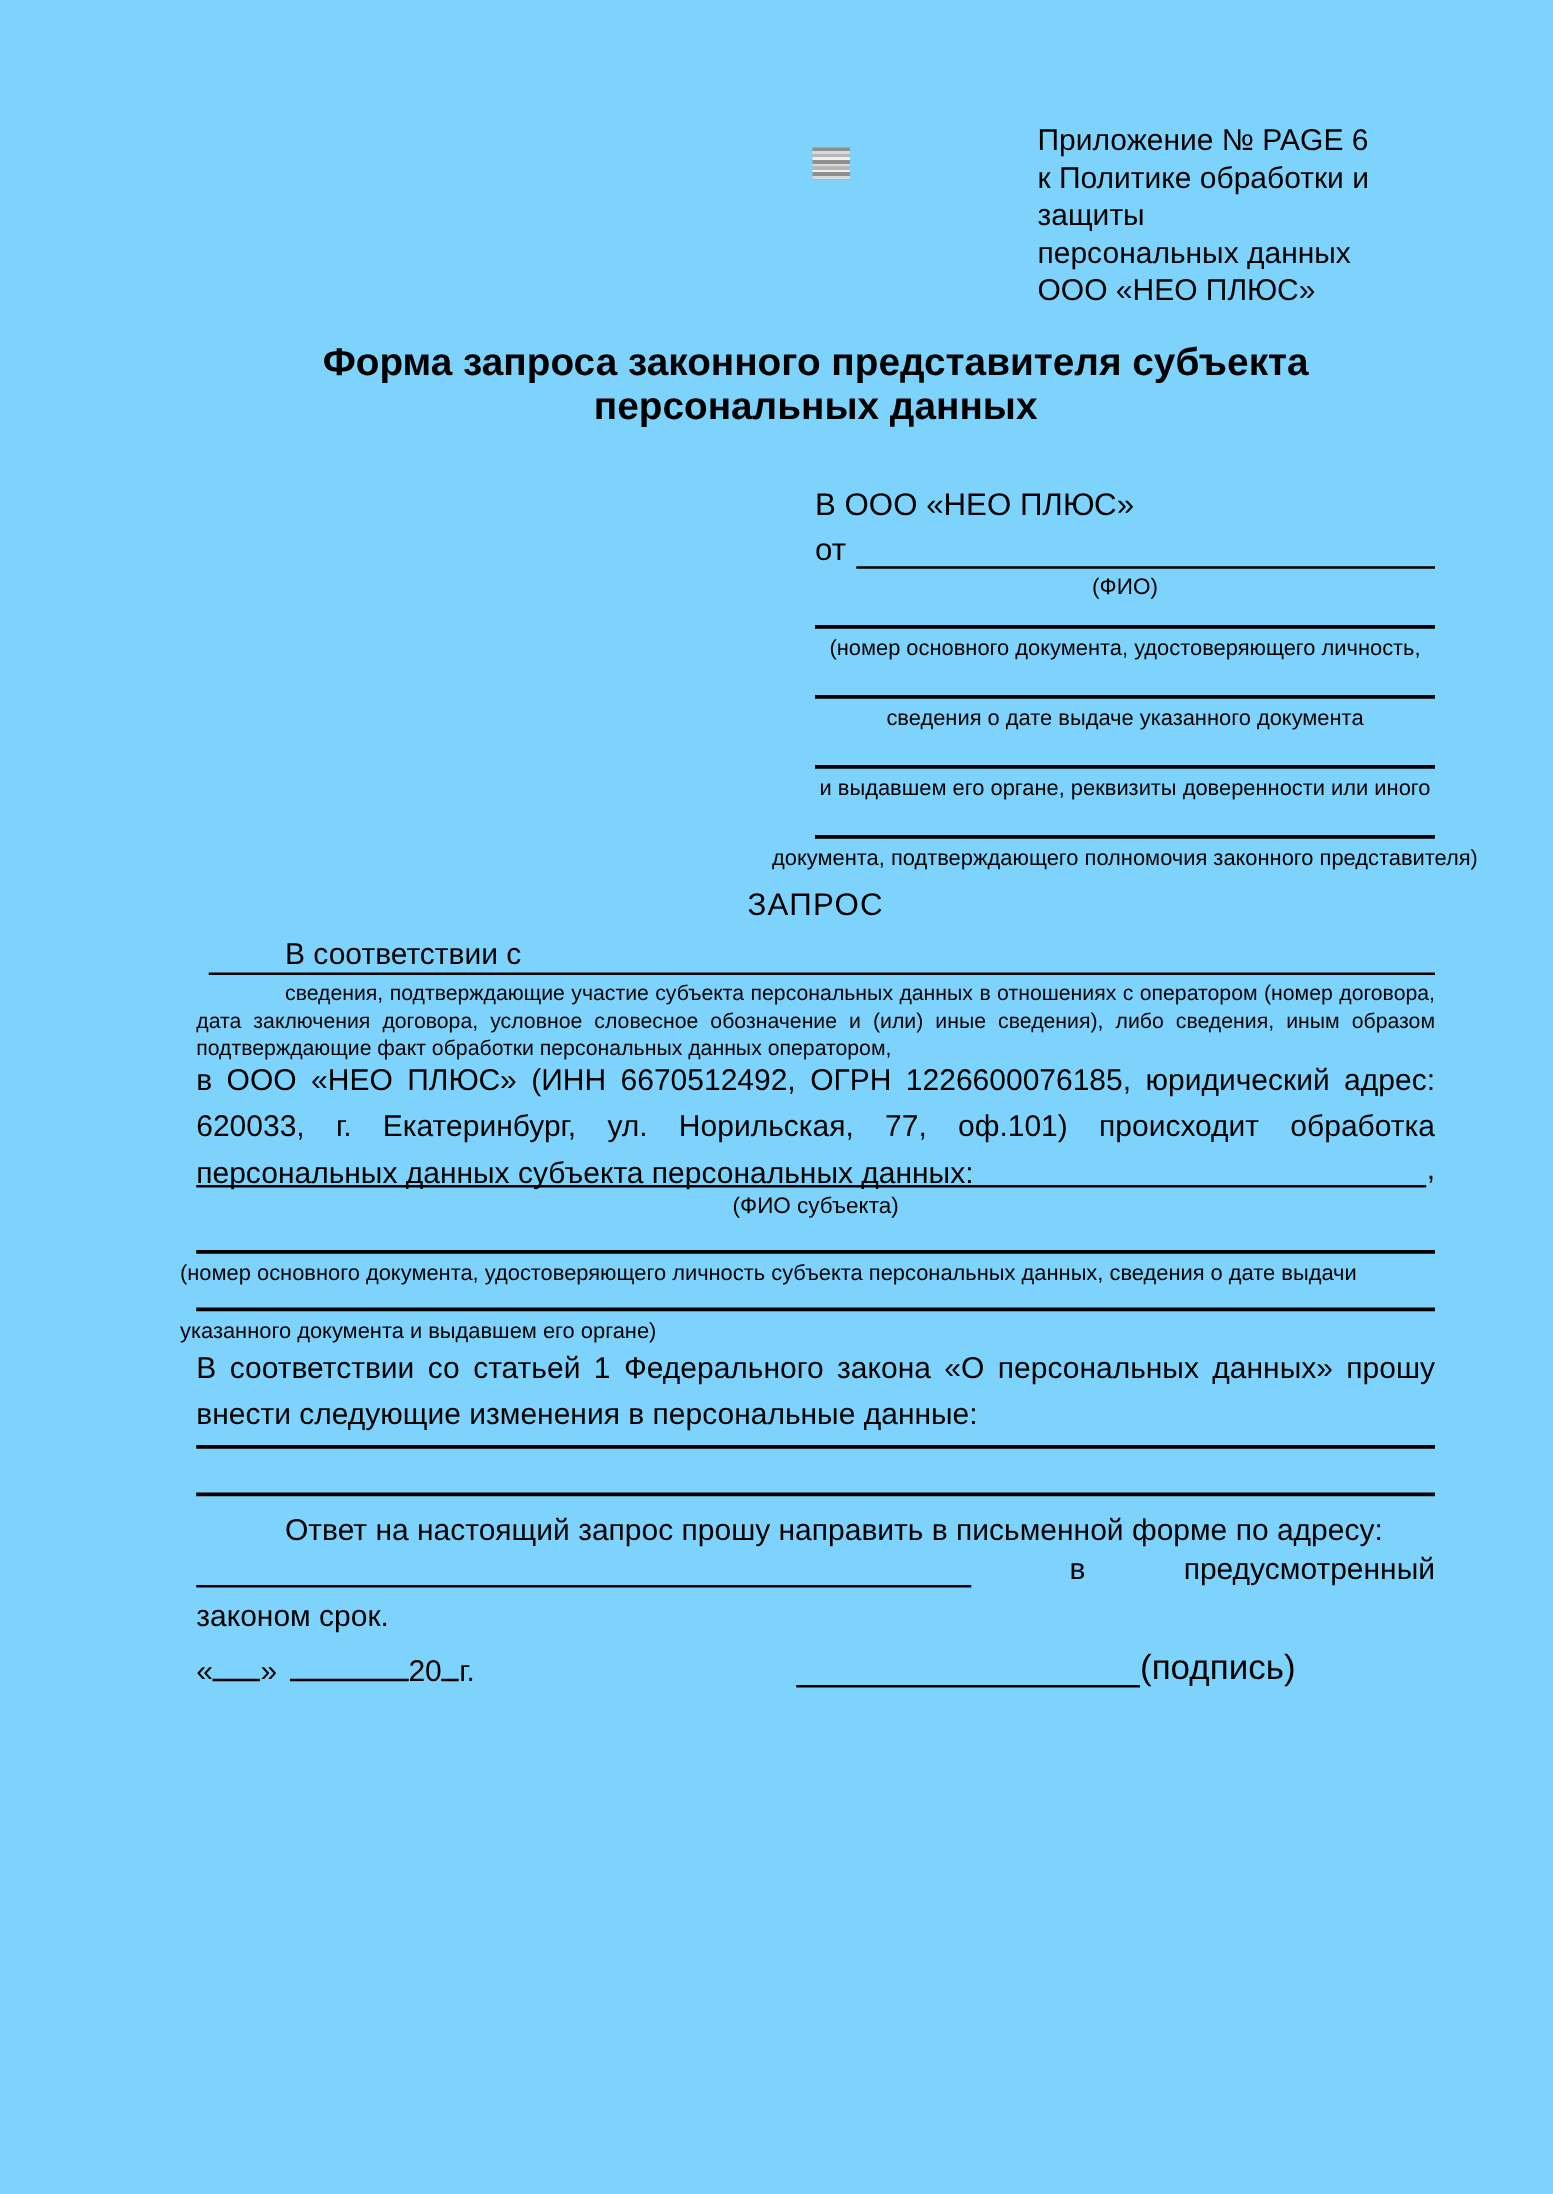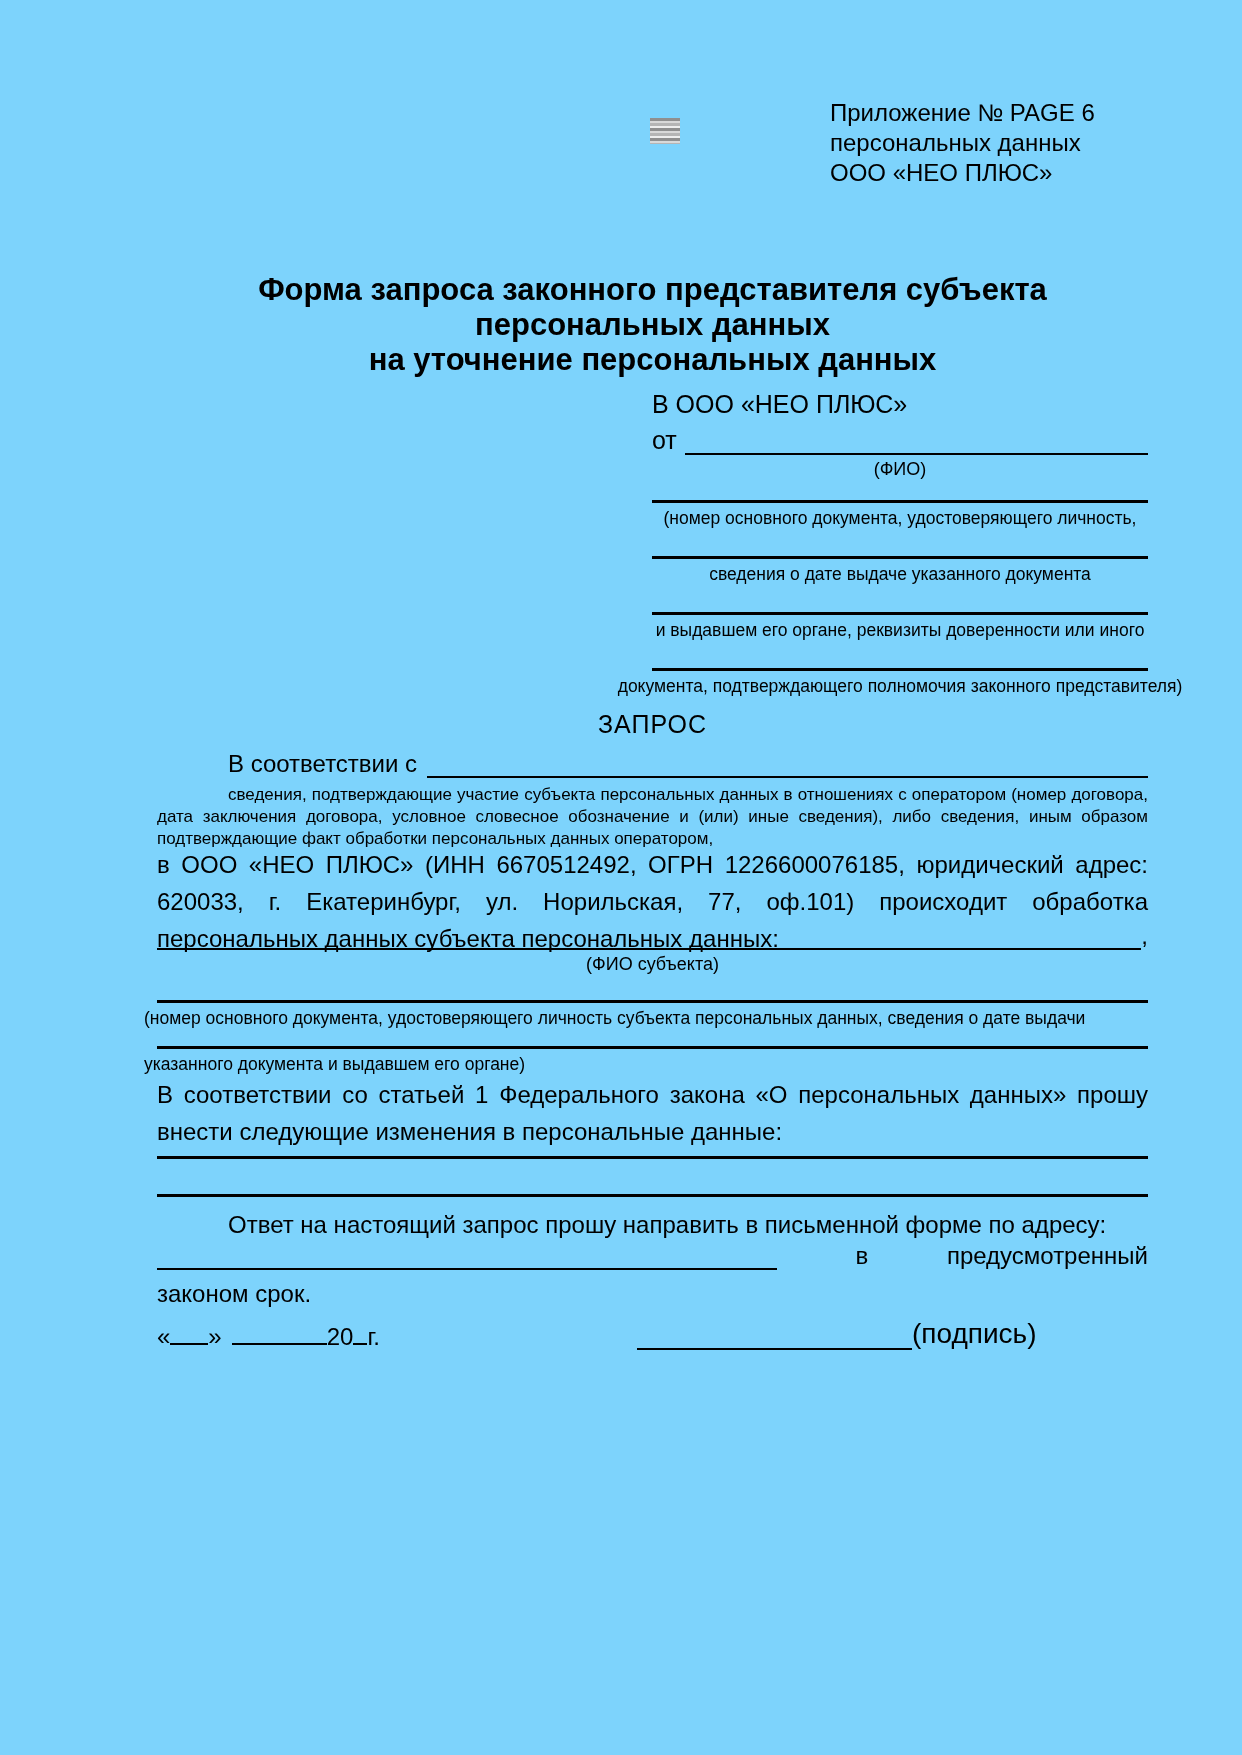--- a/index.html
+++ b/index.html
@@ -36,21 +36,21 @@
   .addr-from .blank{flex:1;margin-left:8px;}
   .blank{display:inline-block;border-bottom:2px solid #000;height:1.05em;vertical-align:baseline;}
   .cap{font-size:18px;text-align:center;}
   .cap-fio{position:absolute;left:652px;top:459px;width:496px;}
   .rule{position:absolute;border-bottom:3px solid #000;height:0;}
   .fld-rule{left:652px;width:496px;}
   .fld-cap{position:absolute;left:600px;width:600px;font-size:17.5px;text-align:center;}
   .zapros{position:absolute;left:157px;top:710px;width:991px;font-size:25px;text-align:center;letter-spacing:1px;}
   .accord-row{
     position:absolute;left:157px;top:750px;width:991px;
-    font-size:24px;display:flex;align-items:flex-end;
+    font-size:24px;display:flex;flex-direction:column;
   }
   .accord-row .lead{white-space:nowrap;padding-left:71px;}
   .accord-row .blank{flex:1;margin-left:10px;}
   .footnote{
     position:absolute;left:157px;top:784px;width:991px;
     font-size:17px;line-height:22px;text-align:justify;text-indent:71px;
   }
   .para{
     position:absolute;left:157px;width:991px;
     font-size:24px;line-height:37px;text-align:justify;
@@ -82,27 +82,27 @@
 </style>
 </head>
 <body>
 
 <div class="page">
 
   <div class="img-ph"></div>
 
   <div class="hdr">
     <div>Приложение №  PAGE 6</div>
+    <div>к Политике обработки и защиты</div>
     <div>персональных данных</div>
     <div>ООО «НЕО ПЛЮС»</div>
   </div>
 
   <h1 class="title">
     <div>Форма запроса законного представителя субъекта персональных данных</div>
-    <div>на уточнение персональных данных</div>
   </h1>
 
   <div class="addr-to">В ООО «НЕО ПЛЮС»</div>
 
   <div class="addr-from">
     <span>от</span>
     <span class="blank"></span>
   </div>
   <div class="cap cap-fio">(ФИО)</div>
 

